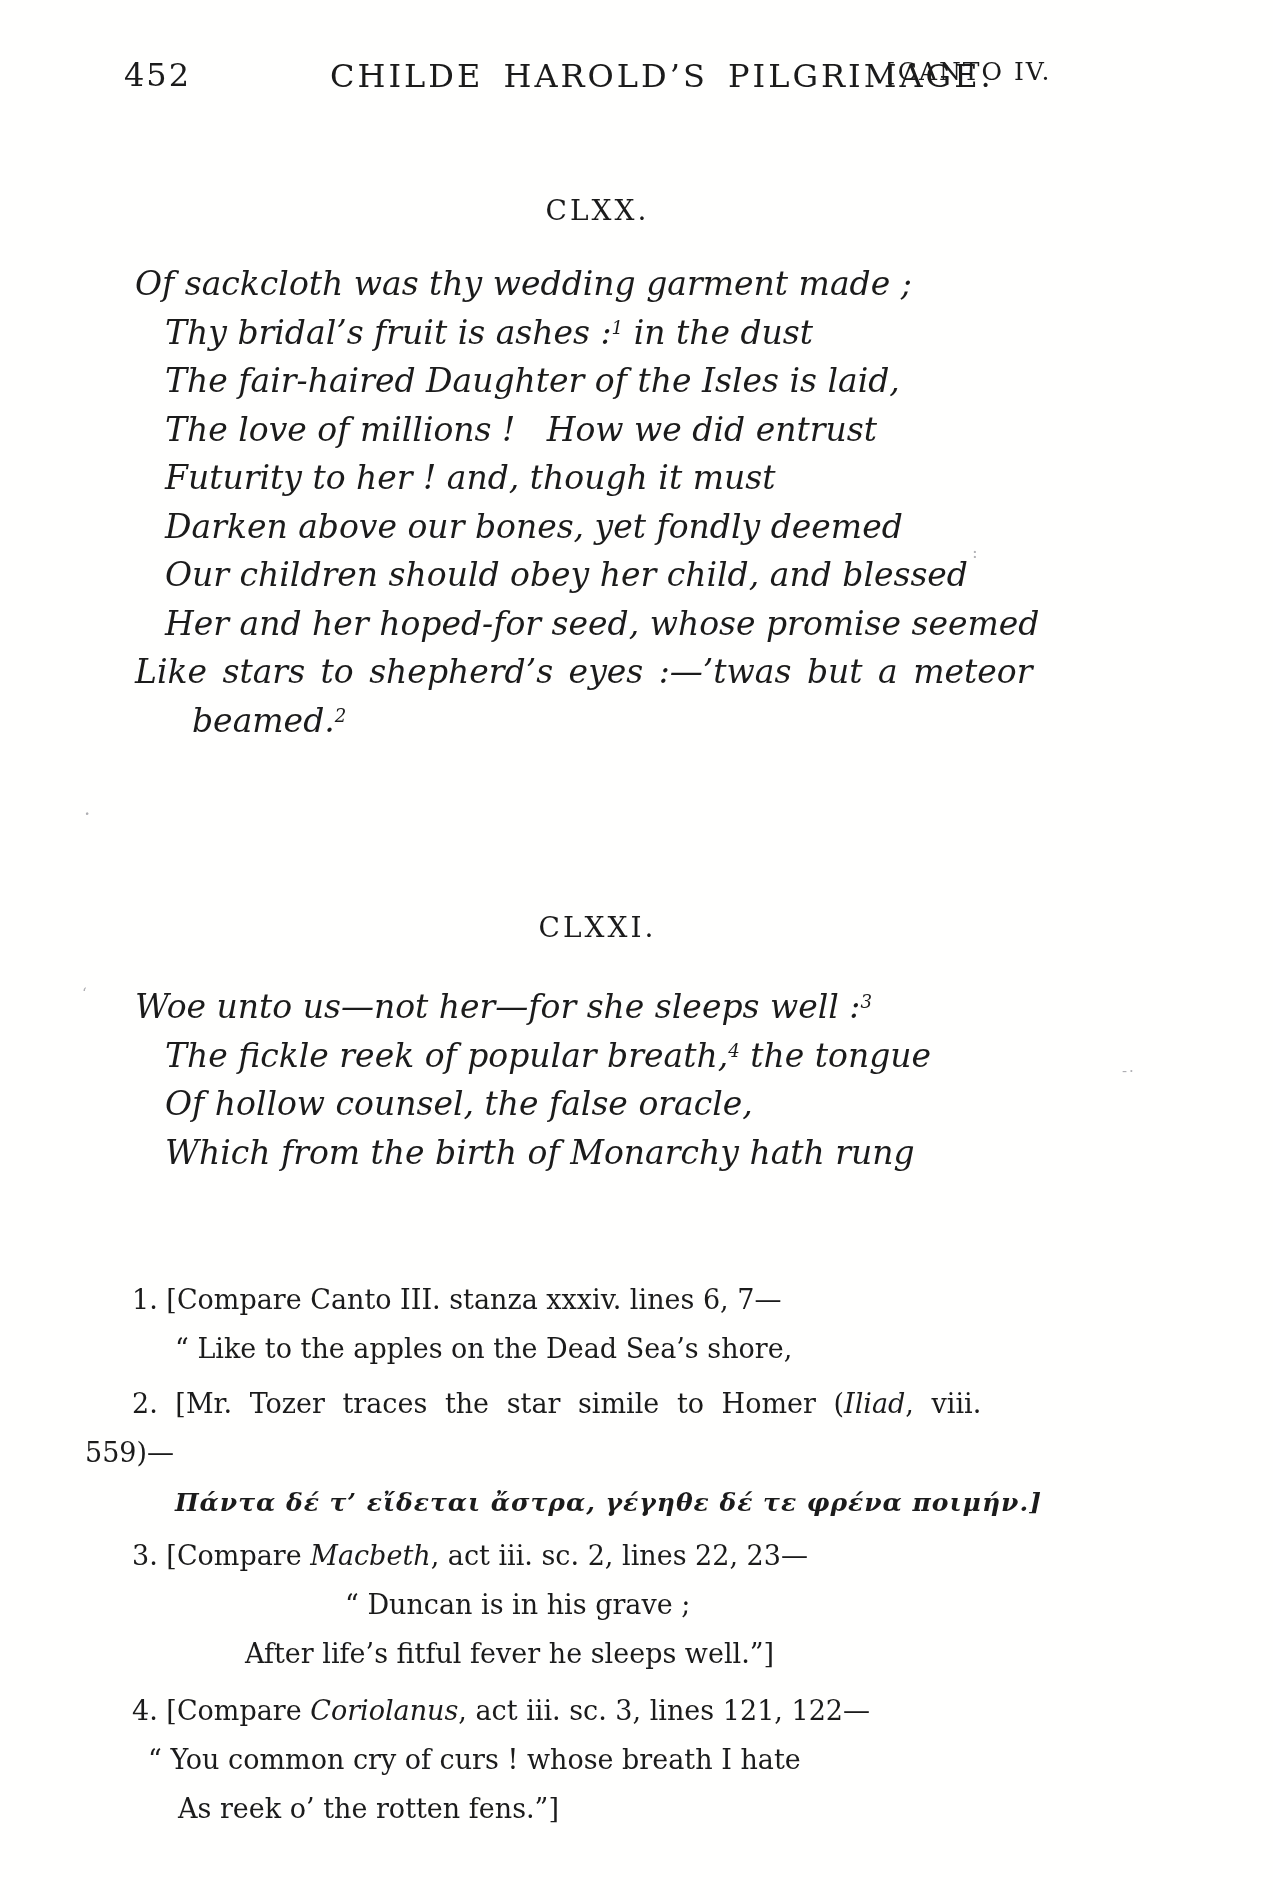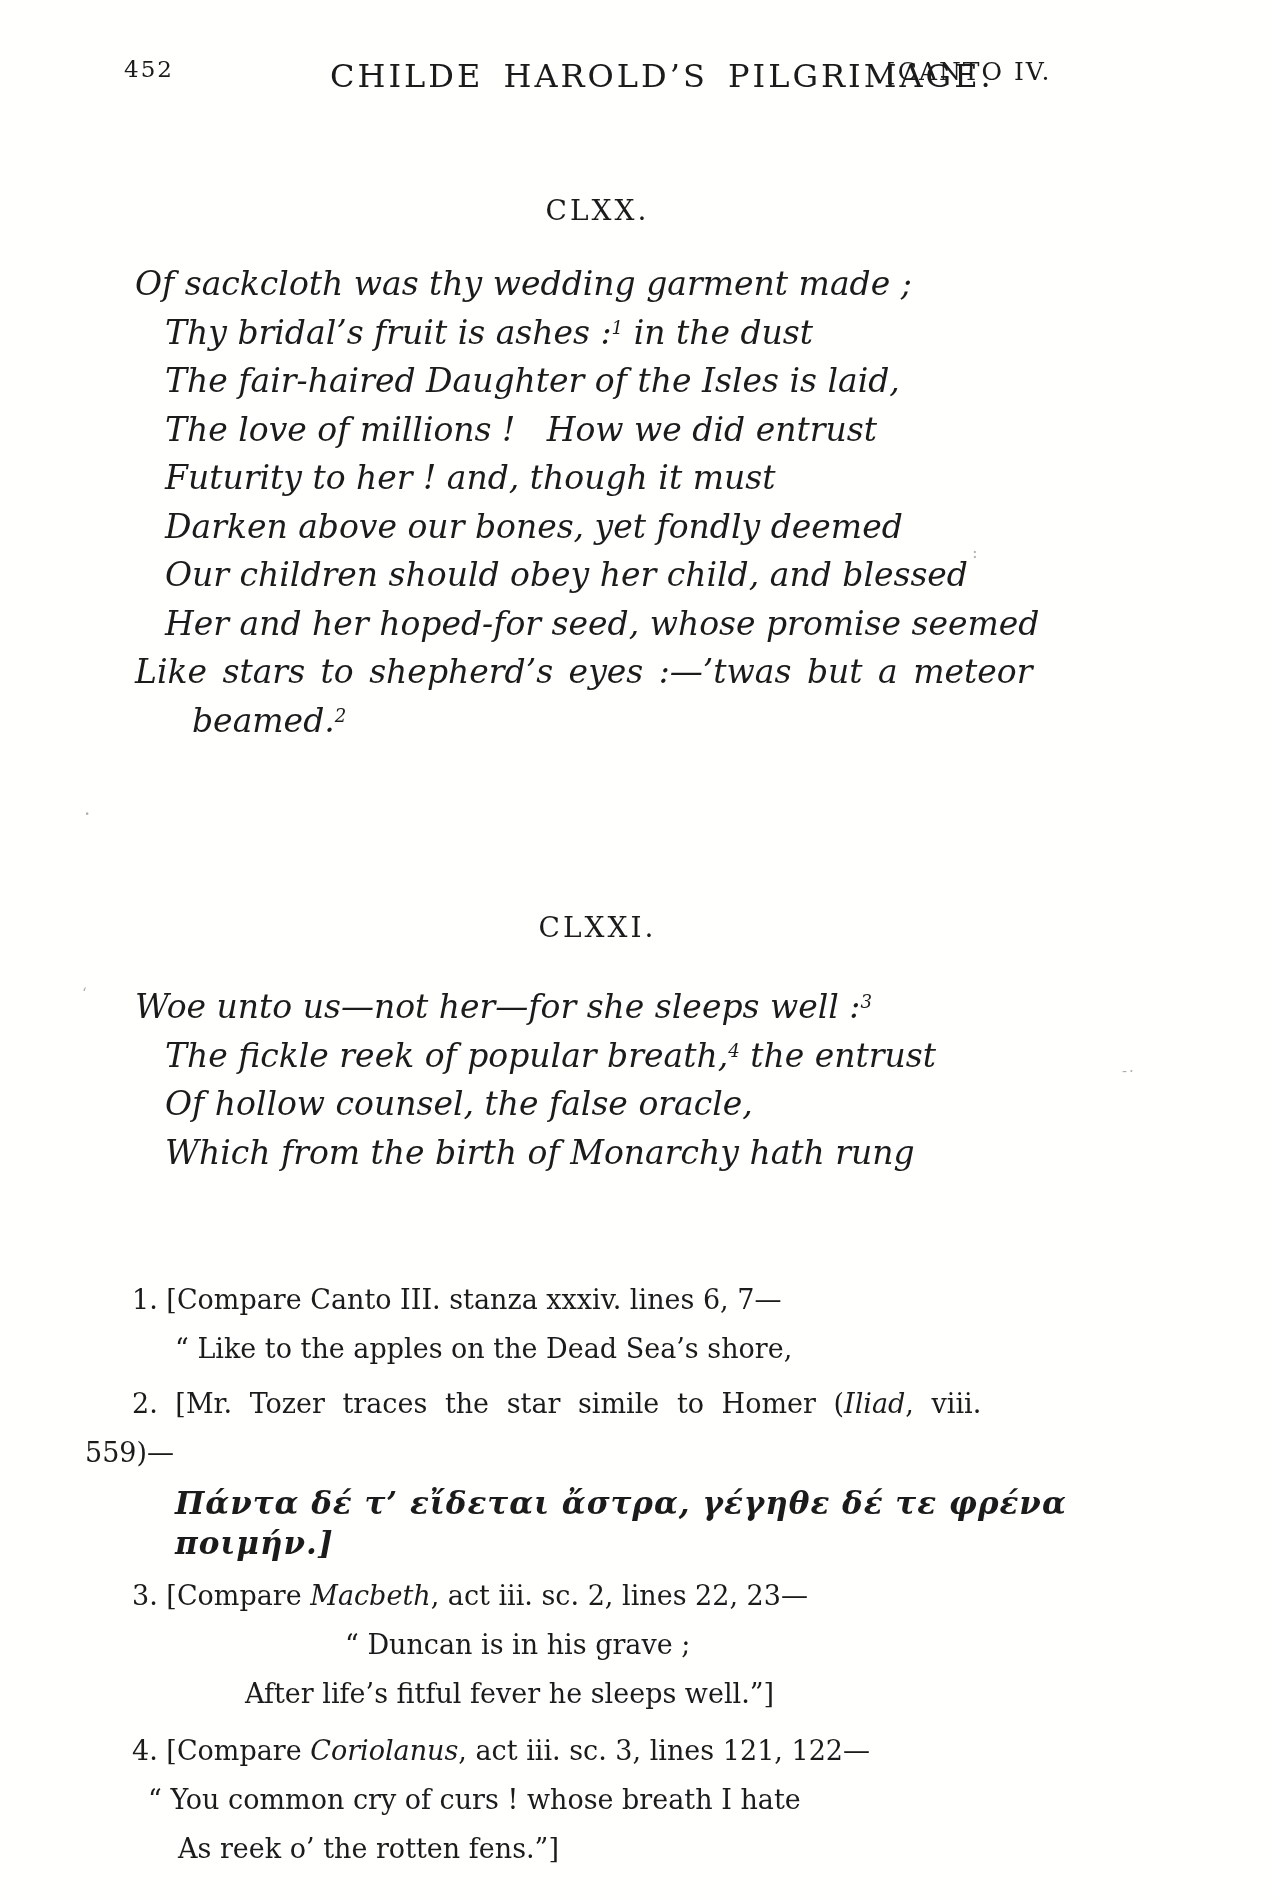--- a/index.html
+++ b/index.html
@@ -7,21 +7,21 @@
     position: relative;
     width: 1273px;
     height: 1900px;
     background: #fffffe;
     color: #1b1b1b;
     font-family: "DejaVu Serif", "Liberation Serif", serif;
     overflow: hidden;
   }
   
   .running-head { position: absolute; top: 54px; left: 0; right: 0; height: 40px; }
-  .pagenum { position: absolute; left: 124px; top: 2px; font-size: 23px; letter-spacing: 2px; }
+  .pagenum { position: absolute; left: 124px; top: 2px; font-size: 32px; letter-spacing: 2px; }
   .running-title { position: absolute; left: 330px; top: 3px; font-size: 32px; letter-spacing: 3px; word-spacing: 7px; }
   .canto-label { position: absolute; left: 886px; top: 3px; font-size: 25px; letter-spacing: 2px; }
 
   
   .stanza { margin-left: 135px; width: 925px; }
   .stanza-1 { margin-top: 196px; }
   .stanza-2 { margin-top: 168px; }
   .stanza-heading { margin: 0 0 34px 0; font-size: 28px; font-weight: normal; letter-spacing: 3px; text-align: center; line-height: 30px; }
   .stanza-2 .stanza-heading { margin-bottom: 40px; }
   .pline { margin: 0; font-size: 33px; line-height: 48.5px; white-space: pre-wrap; font-style: italic; }
@@ -38,21 +38,21 @@
   .fn-4 { margin-top: 20px; }
   .fline { margin: 12px; font-size: 27px; line-height: 37px; white-space: pre-wrap; }
   .fwide { word-spacing: 9px; }
   .find-55 { margin-left: 55px; }
   .find-85 { margin-left: 85px; }
   .find-225 { margin-left: 225px; }
   .find-125 { margin-left: 125px; }
   .find-28 { margin-left: 28px; }
   .find-58 { margin-left: 58px; }
   .foutdent { margin-left: -35px; }
-  .greek { font-size: 31px; font-style: italic; letter-spacing: 1px; margin: 10px 0 4px 55px; line-height: 40px; font-weight: bold; }
+  .greek { font-size: 25px; font-style: italic; letter-spacing: 1px; margin: 10px 0 4px 55px; line-height: 40px; font-weight: bold; }
   .fline i { font-style: italic; }
 
   
   .speck { position: absolute; color: #8d8d93; opacity: 0.7; font-size: 17px; }
   .speck-1 { left: 972px; top: 542px; }
   .speck-2 { left: 1122px; top: 1062px; font-size: 15px; letter-spacing: 2px; }
   .speck-3 { left: 84px; top: 802px; font-size: 20px; }
   .speck-4 { left: 82px; top: 984px; font-size: 15px; }
 </style>
 </head>
@@ -79,21 +79,21 @@
       <p class="pline i1"><span>Her and her hoped-for seed, whose promise seemed</span></p>
       <p class="pline wide"><span>Like stars to shepherd’s eyes :—’twas but a meteor</span></p>
       <p class="pline beamed"><span>beamed.</span><sup class="fn">2</sup></p>
     </div>
   </section>
 
   <section class="stanza stanza-2">
     <h2 class="stanza-heading">CLXXI.</h2>
     <div class="poem">
       <p class="pline"><span>Woe unto us—not her—for she sleeps well :</span><sup class="fn">3</sup></p>
-      <p class="pline i1"><span>The fickle reek of popular breath,</span><sup class="fn">4</sup><span> the entrust</span></p>
+      <p class="pline i1"><span>The fickle reek of popular breath,</span><sup class="fn">4</sup><span> the tongue</span></p>
       <p class="pline i1"><span>Of hollow counsel, the false oracle,</span></p>
       <p class="pline i1"><span>Which from the birth of Monarchy hath rung</span></p>
     </div>
   </section>
 
   <section class="footnotes">
 
     <div class="footnote fn-1">
       <p class="fline"><span>1. [Compare Canto III. stanza xxxiv. lines 6, 7—</span></p>
       <p class="fline find-55"><span>“ Like to the apples on the Dead Sea’s shore,</span></p>

